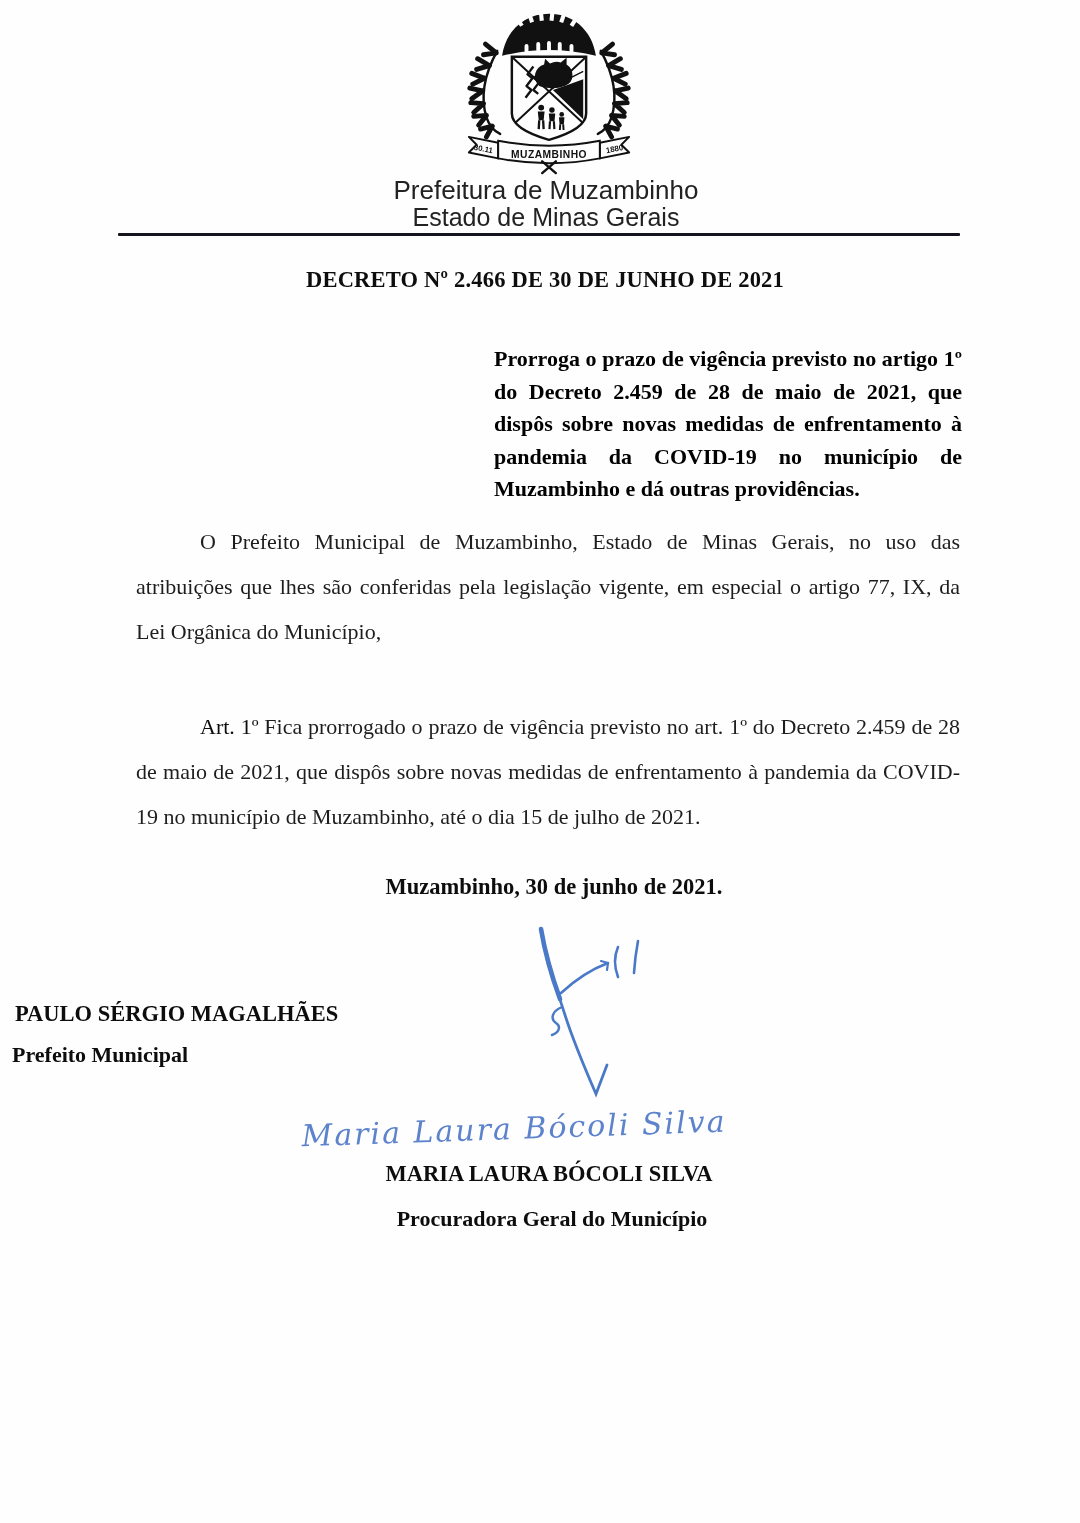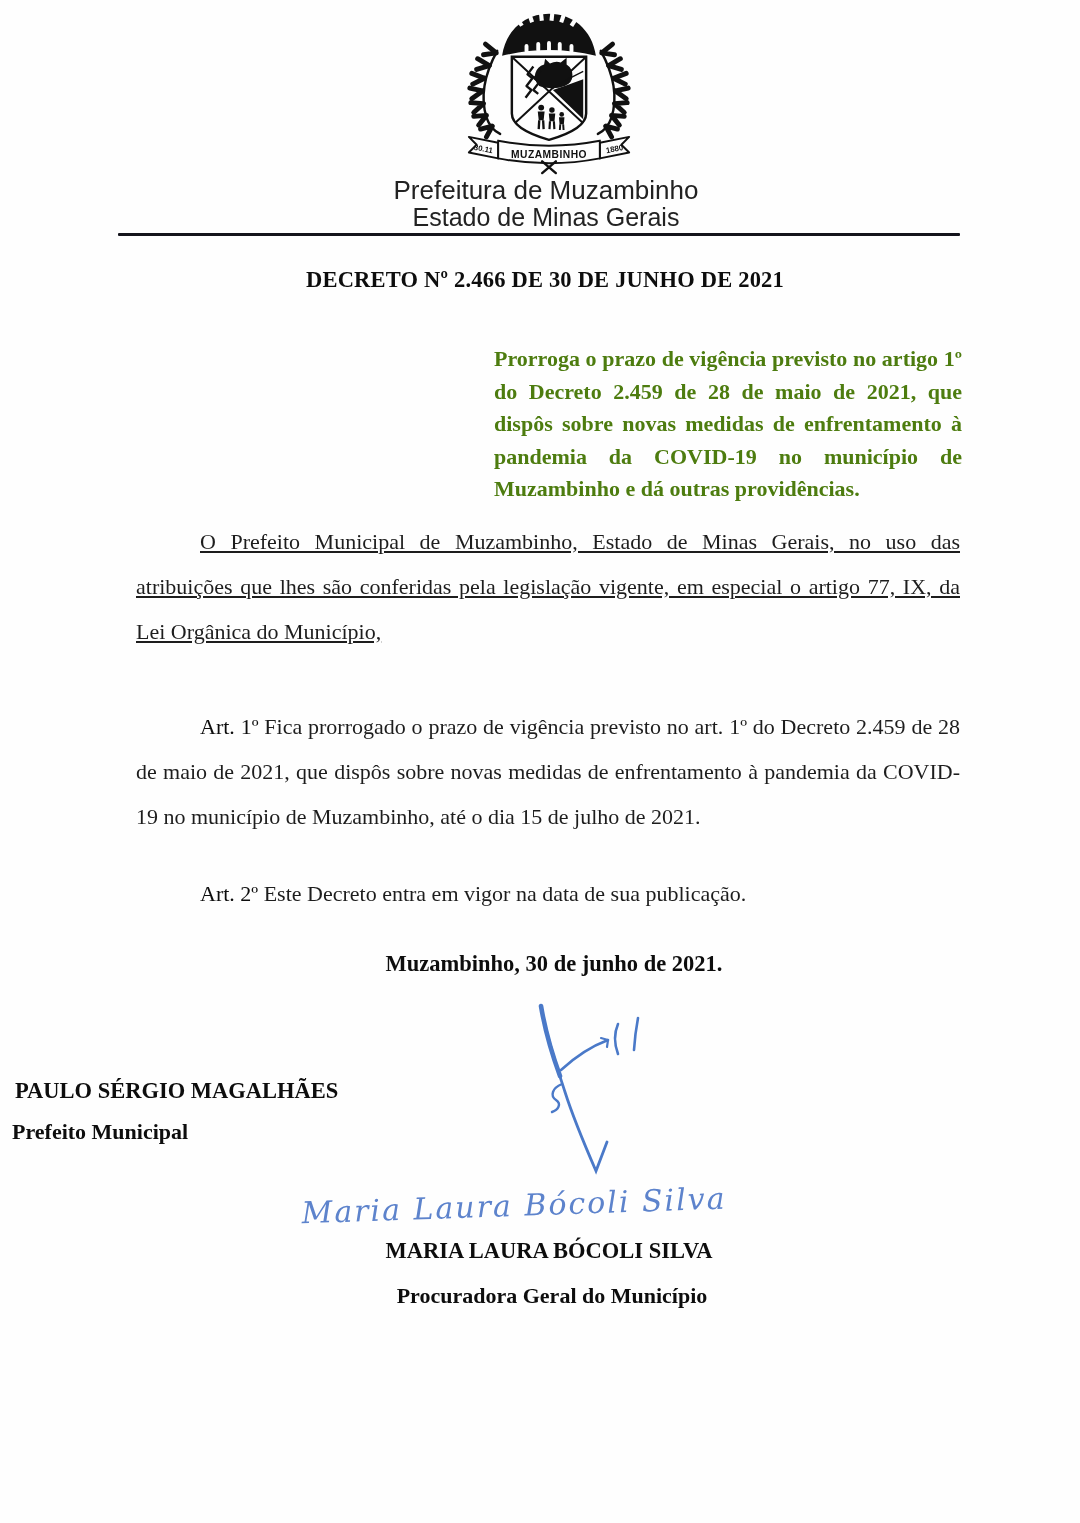--- a/index.html
+++ b/index.html
@@ -55,31 +55,31 @@
     transform: translateX(5px);
     letter-spacing: 0.2px;
   }
   
   .ementa {
     margin: 50px 118px 0 494px;
     font-size: 22px;
     font-weight: bold;
     line-height: 32.5px;
     text-align: justify;
-    color: #4d7c0f;
+    color: #000000;
   }
   
   .body-par {
     margin: 0 120px 0 136px;
     font-size: 22px;
     line-height: 45px;
     text-align: justify;
     text-indent: 64px;
   }
-  .preamble { margin-top: 13px; text-decoration: underline; }
+  .preamble { margin-top: 13px; }
   .decreta {
     margin: 22px 0 0 202px;
     font-size: 22px;
     line-height: 28px;
     font-weight: bold;
     color: #0d0d0d;
   }
   .article-1 { margin-top: 50px; }
   .article-2 { margin-top: 32px; }
   .article-label { font-weight: normal; color: #0d0d0d; }
@@ -213,21 +213,20 @@
 
   <div class="decree-title">DECRETO Nº 2.466 DE 30 DE JUNHO DE 2021</div>
 
   <div class="ementa">Prorroga o prazo de vigência previsto no artigo 1º do Decreto 2.459 de 28 de maio de 2021, que dispôs sobre novas medidas de enfrentamento à pandemia da COVID-19 no município de Muzambinho e dá outras providências.</div>
 
   <p class="body-par preamble">O Prefeito Municipal de Muzambinho, Estado de Minas Gerais, no uso das atribuições que lhes são conferidas pela legislação vigente, em especial o artigo 77, IX, da Lei Orgânica do Município,</p>
 
 
   <p class="body-par article-1"><span class="article-label">Art. 1º</span><span> Fica prorrogado o prazo de vigência previsto no art. 1º do Decreto 2.459 de 28 de maio de 2021, que dispôs sobre novas medidas de enfrentamento à pandemia da COVID-19 no município de Muzambinho, até o dia 15 de julho de 2021.</span></p>
 
-  <p class="body-par article-2"><span class="article-label">Art. 2º</span><span> Este Decreto entra em vigor na data de sua publicação.</span></p>
 
   <div class="dateline">Muzambinho, 30 de junho de 2021.</div>
 
   <div class="sig-mayor">
     <svg class="mayor-ink" width="115" height="185" viewBox="0 0 115 185" aria-hidden="true">
       <g stroke="#3b6ec4" fill="none" stroke-linecap="round" opacity="0.92">
         <path d="M5,4 C10,34 20,62 29,90 C36,112 50,146 60,169 L71,140" stroke-width="2.8"></path>
         <path d="M5,4 C9,28 16,52 24,74" stroke-width="4.6"></path>
         <path d="M26,82 C16,86 14,94 20,98 C26,102 22,108 16,110" stroke-width="2.4"></path>
         <path d="M25,68 C38,56 56,44 72,38" stroke-width="2.6"></path>

